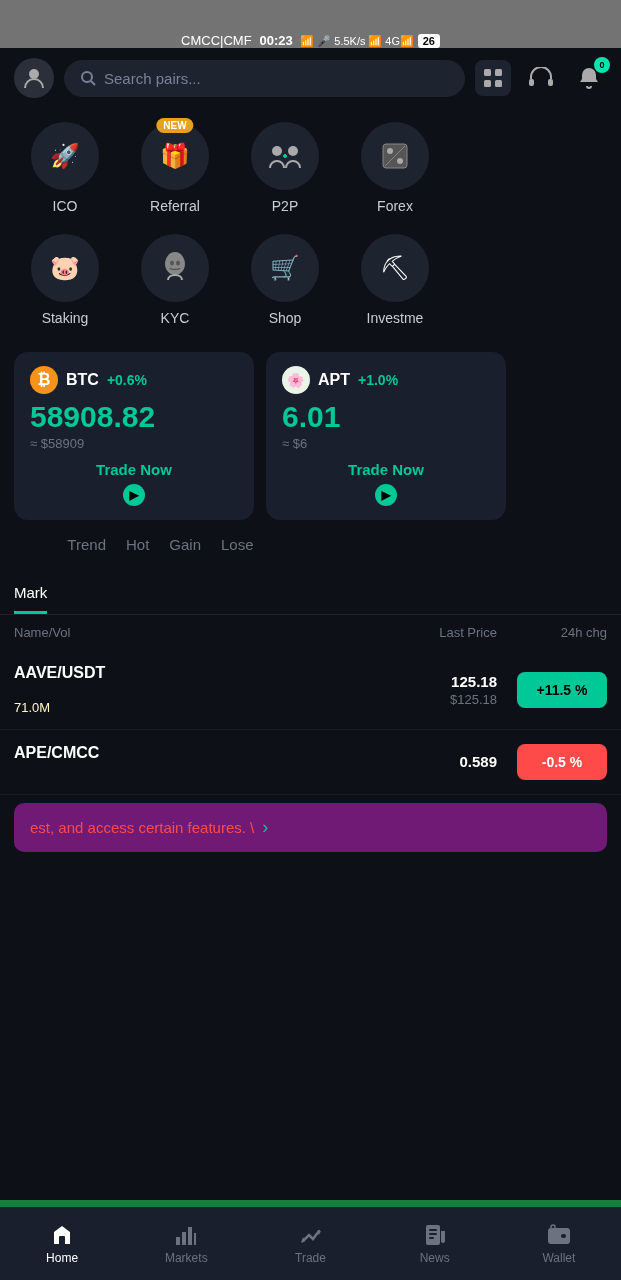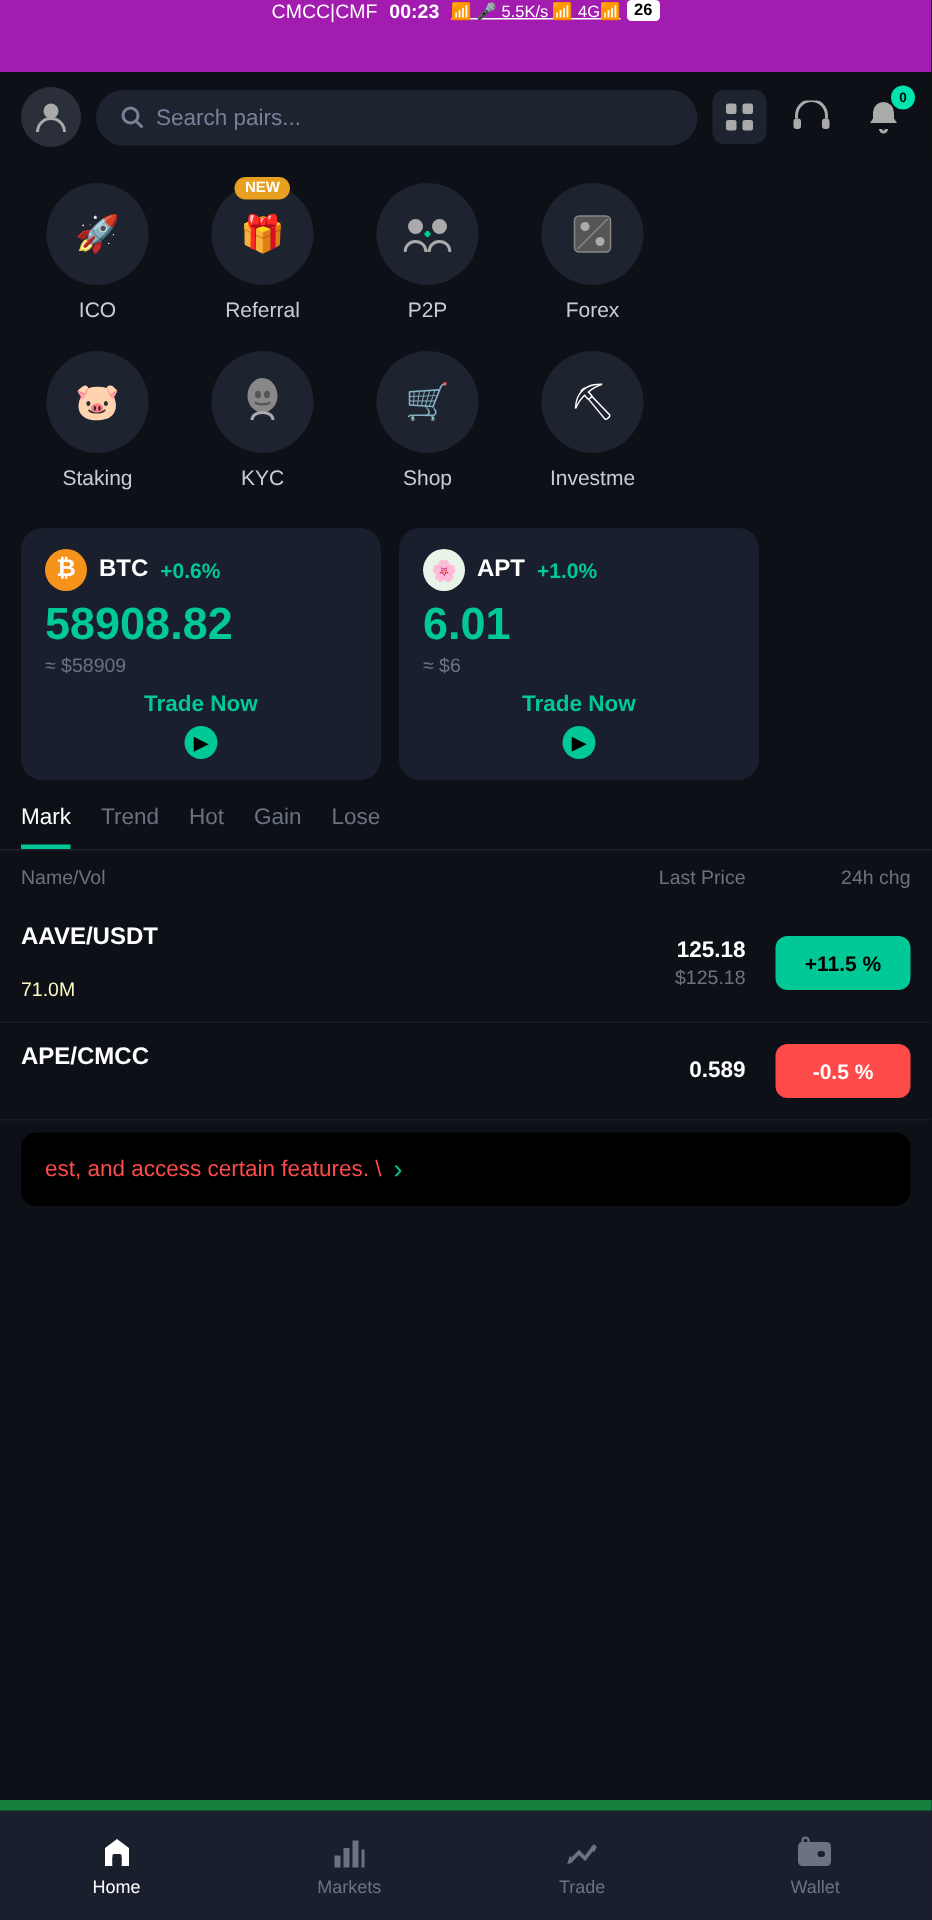--- a/index.html
+++ b/index.html
@@ -8,33 +8,33 @@
       width: 621px;
       min-height: 1280px;
       background: #0d1117;
       font-family: -apple-system, BlinkMacSystemFont, 'Segoe UI', sans-serif;
       color: #fff;
       overflow-x: hidden;
     }
 
     
     .status-bar {
-      background: #a21caf;
+      background: #737373;
       height: 48px;
       display: flex;
-      align-items: flex-start;
+      align-items: flex-end;
       justify-content: center;
       font-size: 13px;
       color: #fff;
       font-weight: 500;
       padding: 0 16px;
       gap: 8px;
     }
     .status-bar .time { font-weight: 600; }
-    .status-icons { display: flex; align-items: center; gap: 4px; font-size: 11px; text-decoration: underline; }
+    .status-icons { display: flex; align-items: center; gap: 4px; font-size: 11px; }
 
     
     .header {
       background: #0d1117;
       padding: 10px 14px;
       display: flex;
       align-items: center;
       gap: 10px;
     }
     .avatar-btn {
@@ -170,20 +170,21 @@
       font-size: 15px;
       color: #6b7280;
       padding-bottom: 10px;
       font-weight: 500;
       cursor: pointer;
       white-space: nowrap;
     }
     .tab.active {
       color: #fff;
       border-bottom: 3px solid #00c896;
+      margin-top: 48px;
     }
 
     
     .table-header {
       display: flex; align-items: center;
       padding: 10px 14px;
       color: #6b7280; font-size: 13px;
     }
     .th-name { flex: 1; }
     .th-price { width: 120px; text-align: right; }
@@ -211,21 +212,21 @@
     .change-btn-neg {
       background: #ff4a4a;
       border-radius: 8px;
       padding: 10px 14px;
       font-size: 14px; font-weight: 700;
       color: #fff; min-width: 90px; text-align: center;
     }
 
     
     .feature-banner {
-      background: #000000;
+      background: #701a75;
       padding: 14px 16px;
       margin: 8px 14px;
       border-radius: 10px;
       display: flex; align-items: center;
       font-size: 15px; color: #ff4a4a;
     }
     .banner-arrow { color: #00c896; margin-left: 8px; font-size: 18px; }
 
     
     .bottom-nav {
@@ -471,20 +472,30 @@
   <div class="nav-item">
     <svg width="24" height="24" viewBox="0 0 24 24" fill="none">
       <path d="M4 18l6-6 4 4 6-8" stroke="#6b7280" stroke-width="2.5" fill="none" stroke-linecap="round"></path>
       <path d="M18 8h4l-2 4" fill="#6b7280"></path>
       <path d="M4 14l2 4-4 2" fill="#6b7280"></path>
     </svg>
     <span class="nav-label">Trade</span>
   </div>
   <div class="nav-item">
     <svg width="24" height="24" viewBox="0 0 24 24" fill="none">
+      <rect x="3" y="2" width="14" height="20" rx="2" fill="#6b7280"></rect>
+      <rect x="6" y="6" width="8" height="2" rx="1" fill="#1a1f2e"></rect>
+      <rect x="6" y="10" width="8" height="2" rx="1" fill="#1a1f2e"></rect>
+      <rect x="6" y="14" width="5" height="2" rx="1" fill="#1a1f2e"></rect>
+      <path d="M18 8v10a2 2 0 004 0V8" fill="#6b7280"></path>
+    </svg>
+    <span class="nav-label">News</span>
+  </div>
+  <div class="nav-item">
+    <svg width="24" height="24" viewBox="0 0 24 24" fill="none">
       <rect x="1" y="5" width="22" height="16" rx="3" fill="#6b7280"></rect>
       <rect x="14" y="11" width="5" height="4" rx="2" fill="#1a1f2e"></rect>
       <path d="M4 5V4a2 2 0 014 0v1" stroke="#6b7280" stroke-width="1.5"></path>
     </svg>
     <span class="nav-label">Wallet</span>
   </div>
 </div>
 
 <div style="height:90px;"></div>
 

